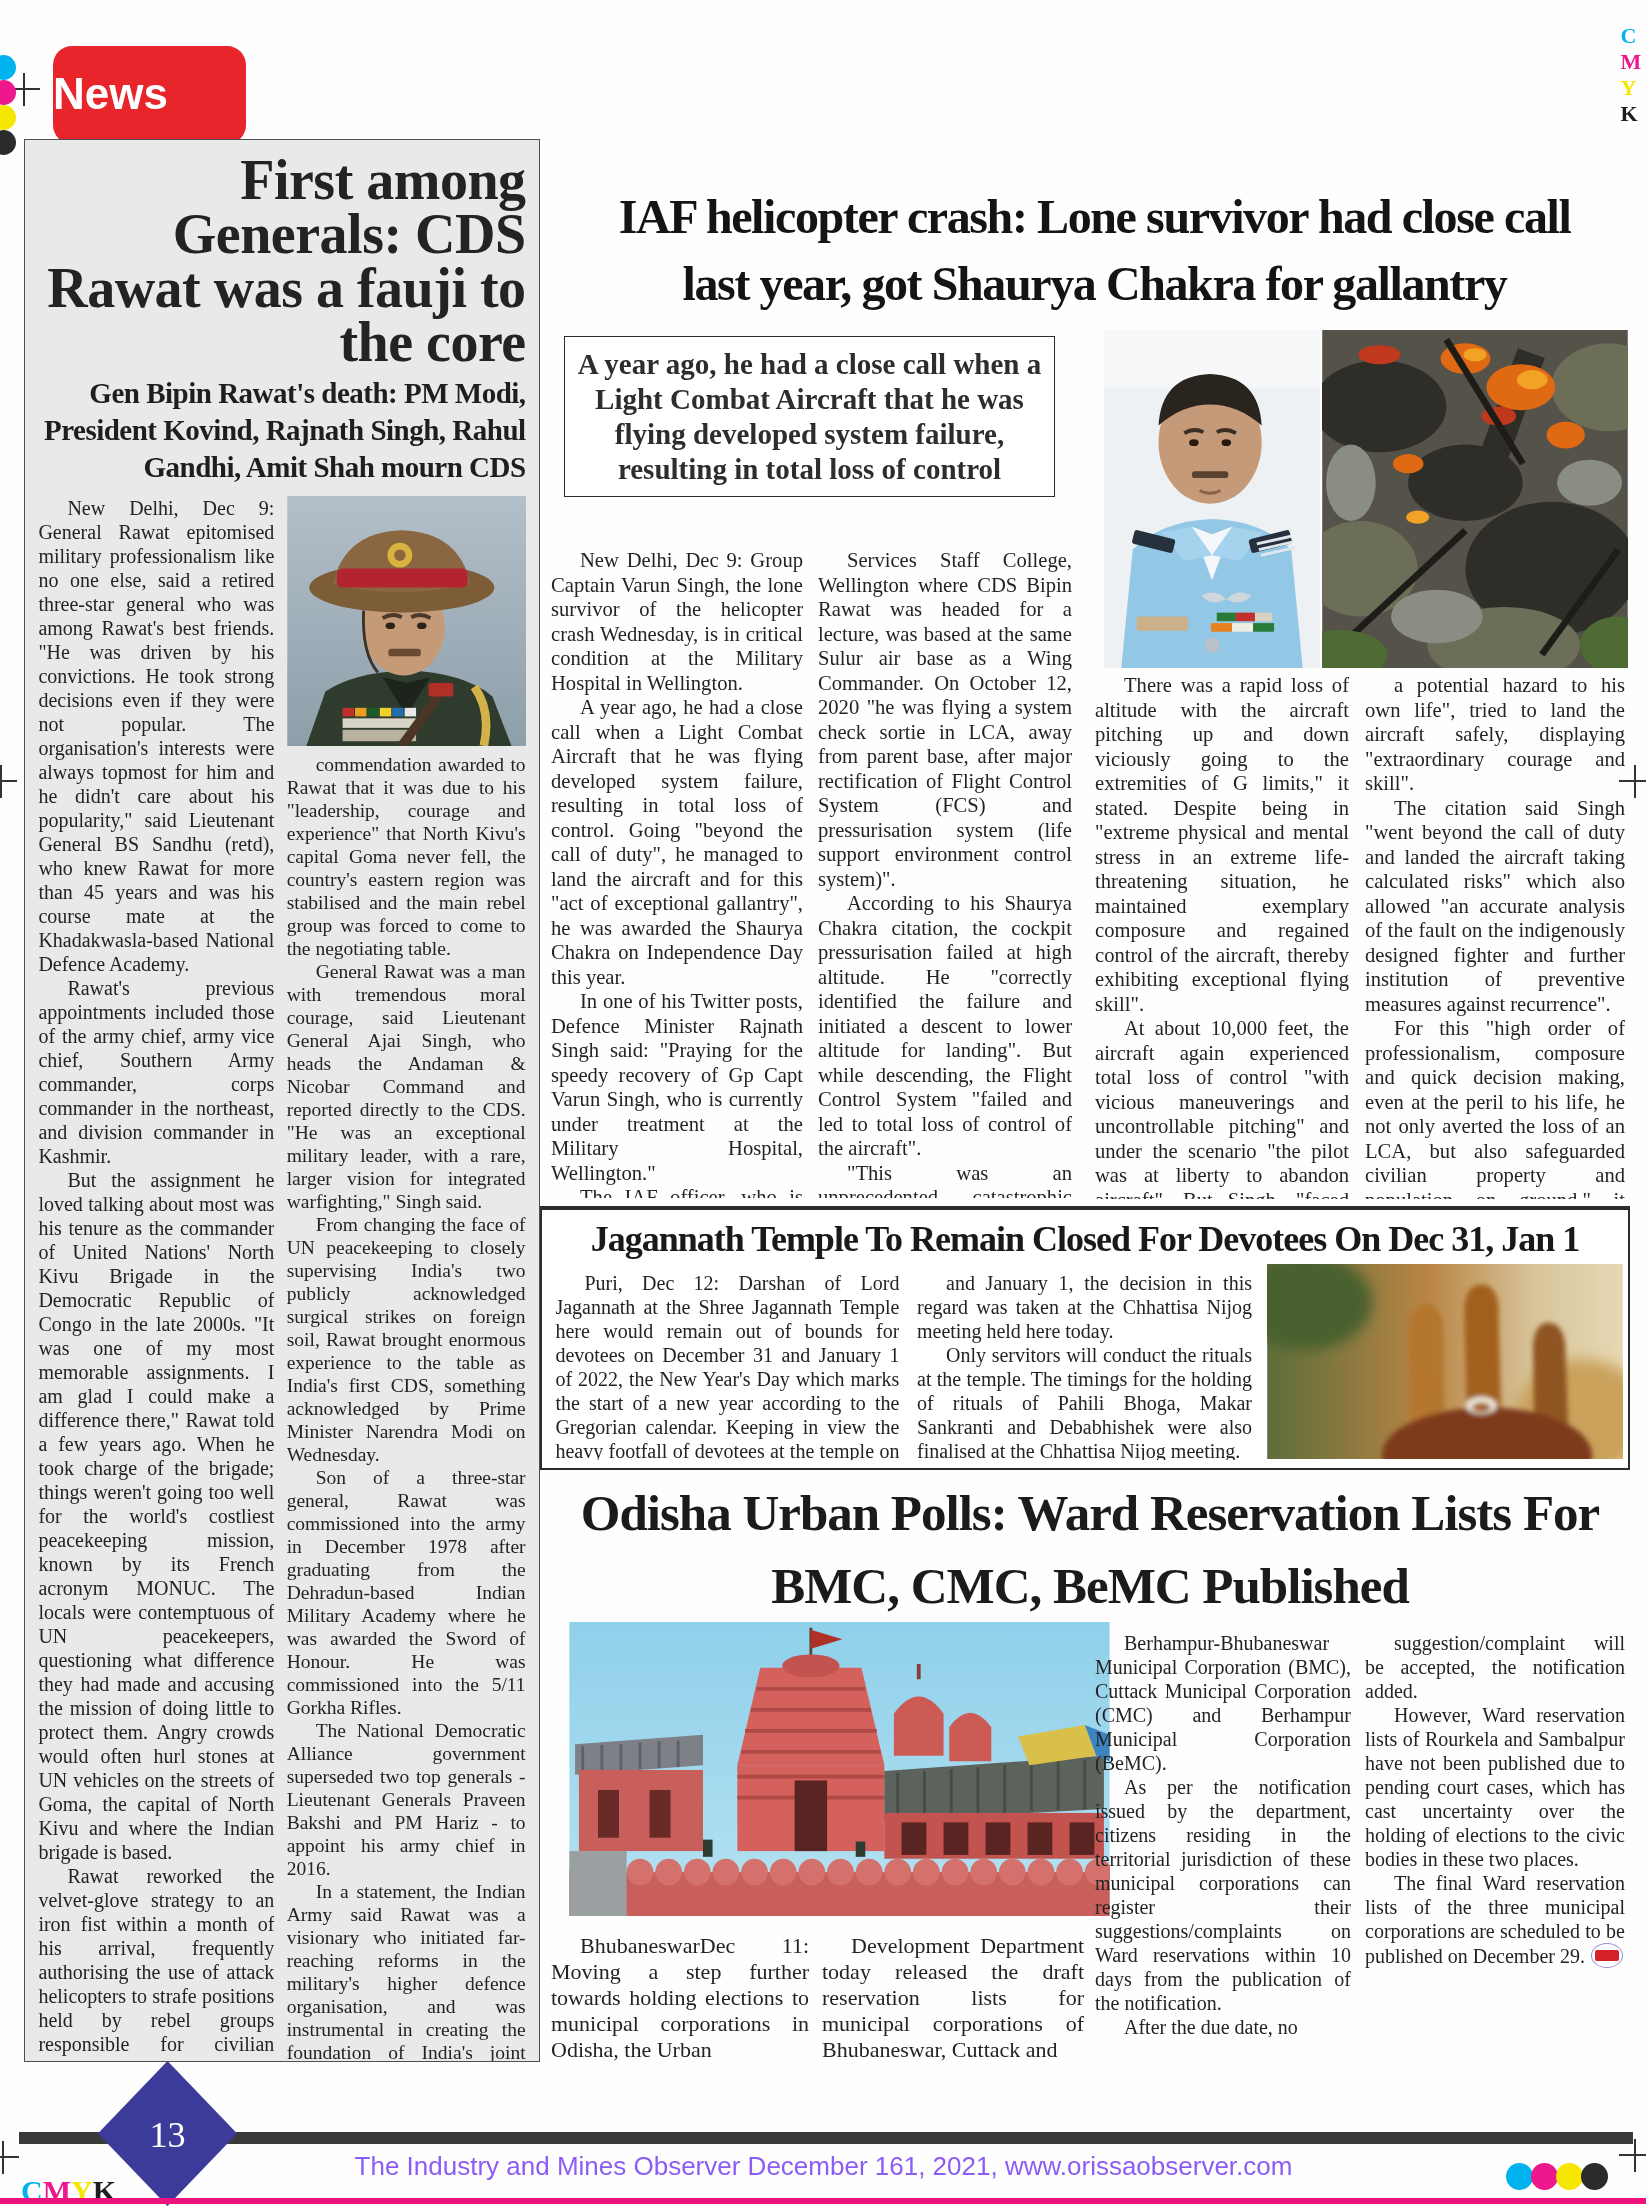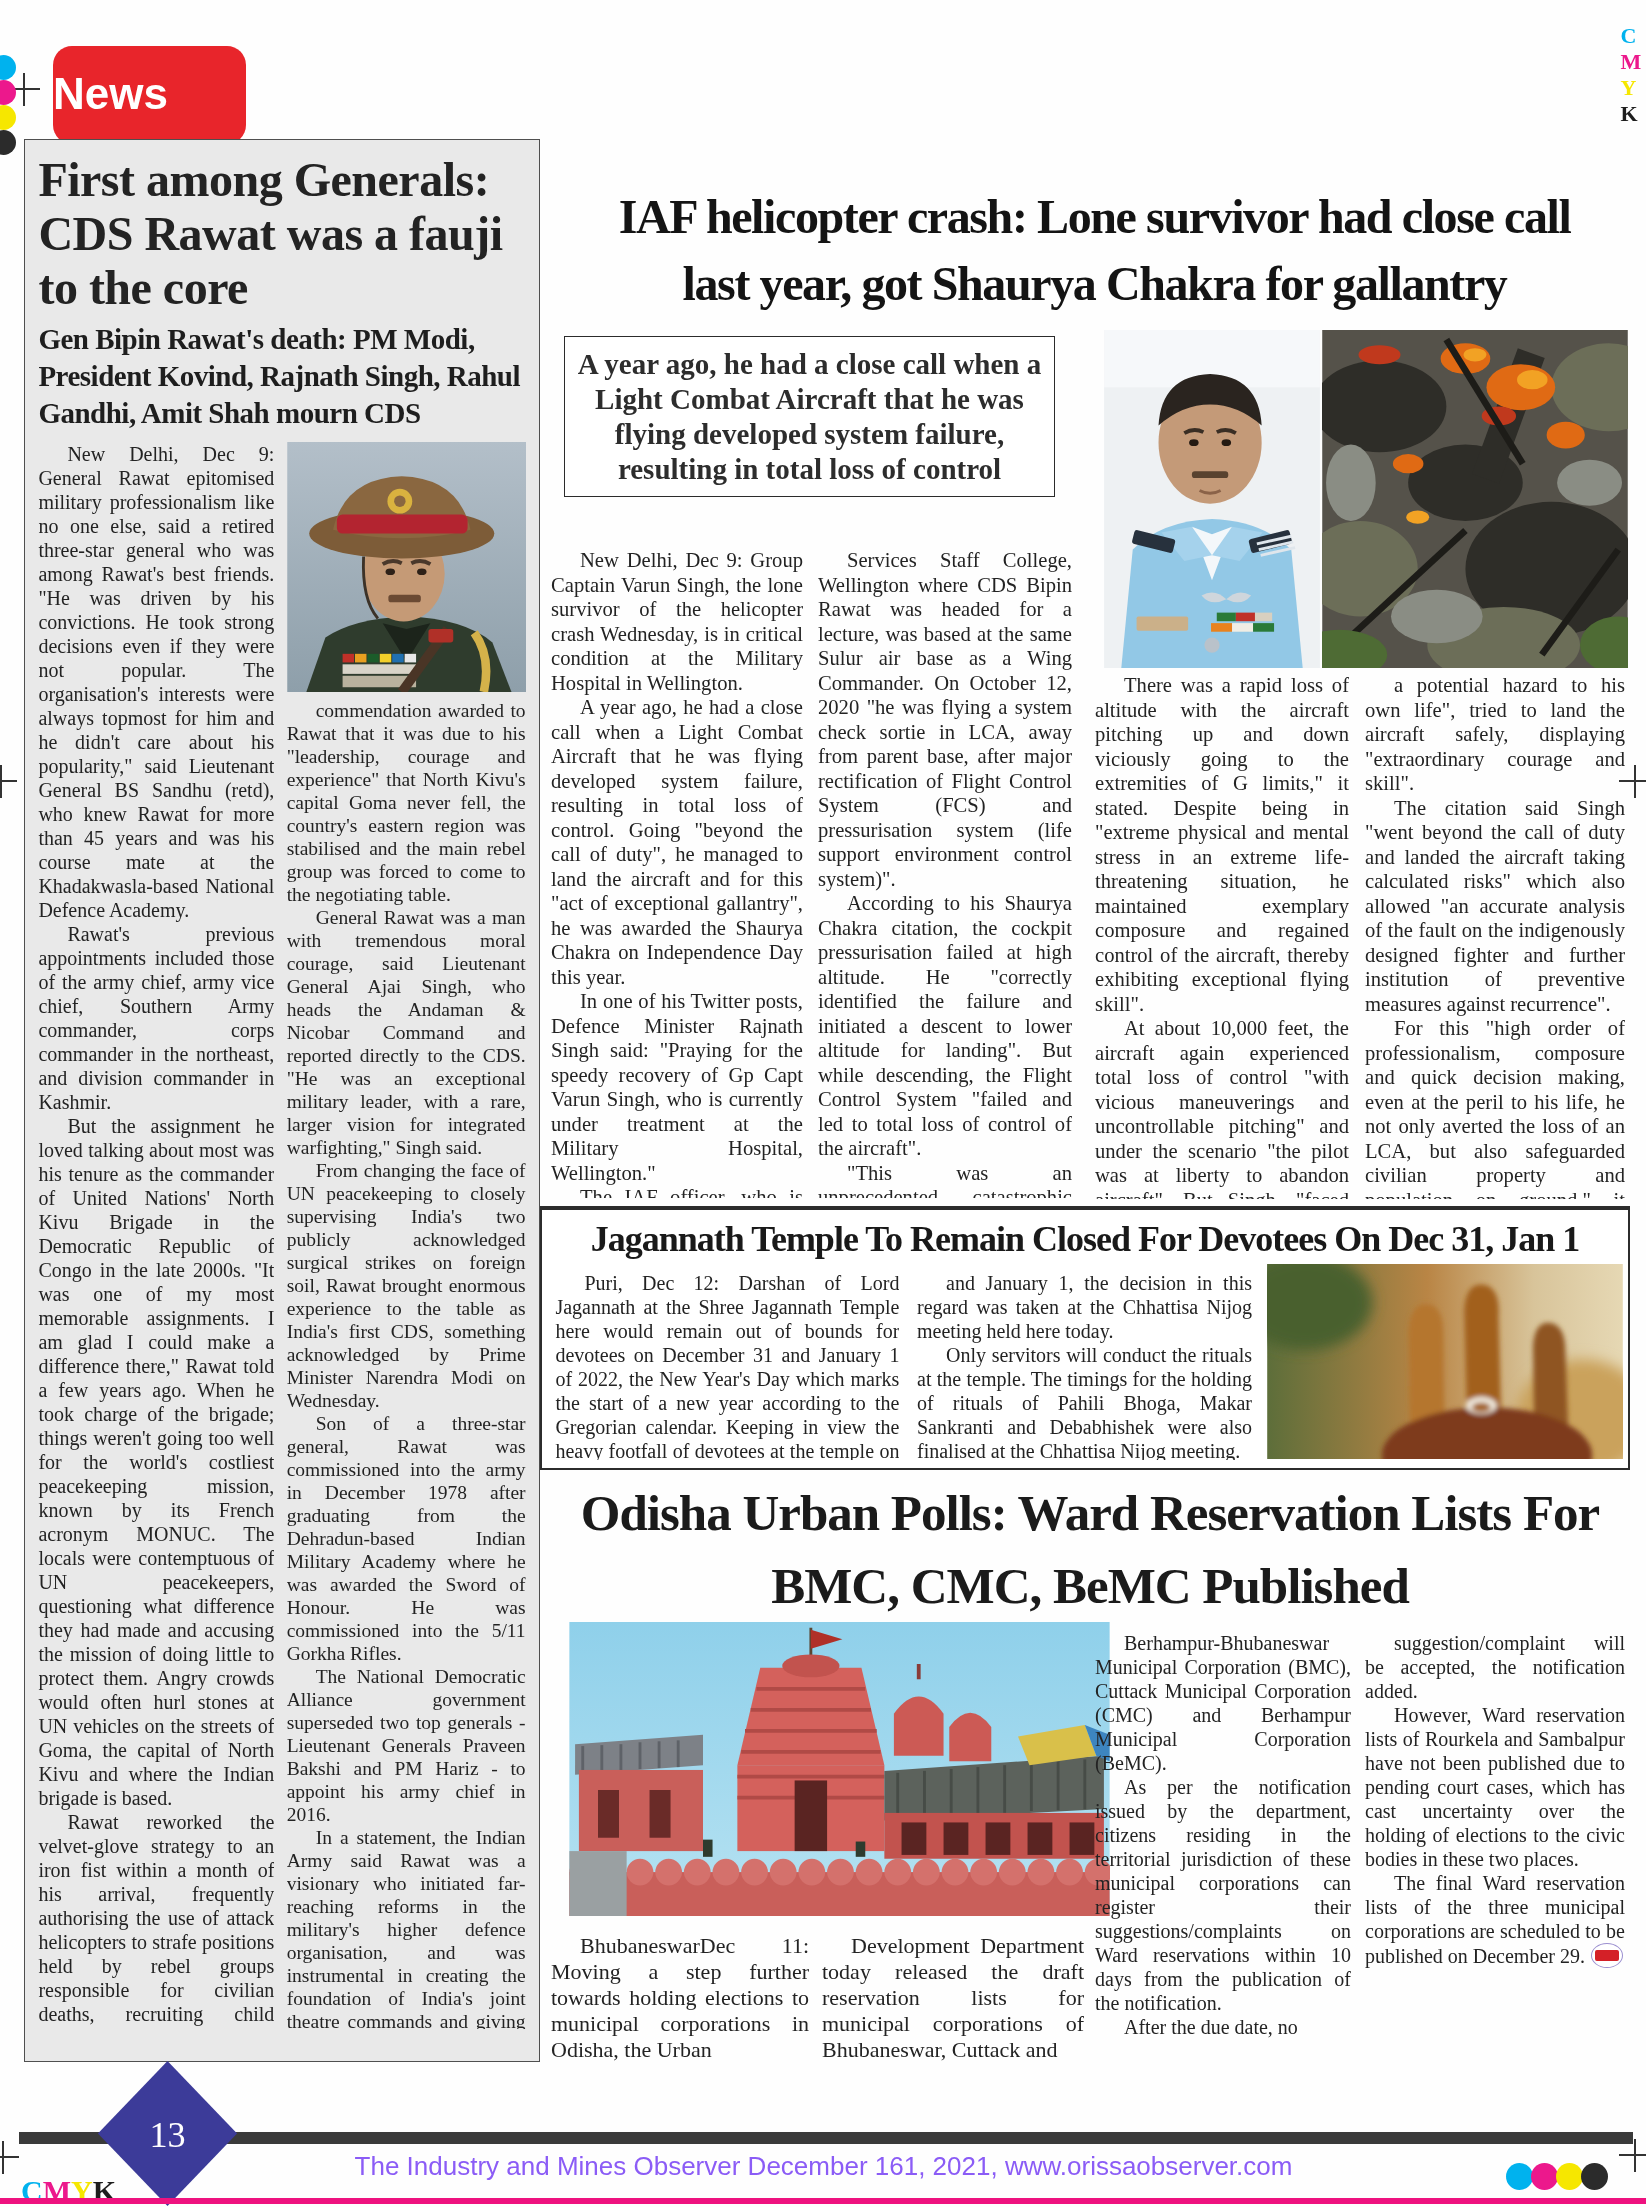--- a/index.html
+++ b/index.html
@@ -21,22 +21,22 @@
   .dots-br .dot{width:27px;height:27px;border-radius:50%;margin-left:-1.9px;}
   .magline{position:absolute;left:0;top:2198px;width:1647px;height:5.7px;background:#ee127f;}
   
   .badge{position:absolute;left:53px;top:46px;width:193px;height:98px;background:#e8252b;
          border-radius:19px;}
   .badge span{display:block;font-family:"Liberation Sans",sans-serif;font-weight:bold;
          font-size:44px;line-height:96px;color:#fff;}
   
   .leftbox{position:absolute;left:24px;top:139px;width:516px;height:1923px;background:#e9e9e9;
            border:1.9px solid #4f4f4f;box-sizing:border-box;padding:13.4px 13.4px 7.6px 13.4px;overflow:hidden;}
-  .lb-title{font-size:48px;line-height:54px;font-weight:bold;text-align:left;color:#232323;letter-spacing:-0.5px;}
-  .lb-sub{font-size:29px;line-height:37px;font-weight:bold;text-align:left;color:#1e1e1e;margin-top:5.7px;letter-spacing:-0.5px;}
+  .lb-title{font-size:56px;line-height:54px;font-weight:bold;text-align:right;color:#232323;letter-spacing:-0.5px;}
+  .lb-sub{font-size:29px;line-height:37px;font-weight:bold;text-align:right;color:#1e1e1e;margin-top:5.7px;letter-spacing:-0.5px;}
   .lb-cols{display:flex;gap:12.4px;margin-top:9.6px;}
   .lb-colA{width:237px;font-size:20px;line-height:24px;overflow:hidden;height:1587px;}
   .lb-colB{width:240px;font-size:19.5px;line-height:23px;overflow:hidden;height:1587px;}
   .lb-colB svg{display:block;margin-bottom:7.6px;}
   
   .para{margin:0;text-indent:29px;text-align:justify;color:#232323;}
   .bodycol{position:absolute;font-size:20.6px;line-height:24.5px;overflow:hidden;}
   
   .mh-line{position:absolute;left:547px;width:1095px;text-align:center;font-weight:bold;
            font-size:48px;line-height:63px;color:#141414;letter-spacing:-1.4px;white-space:nowrap;}

